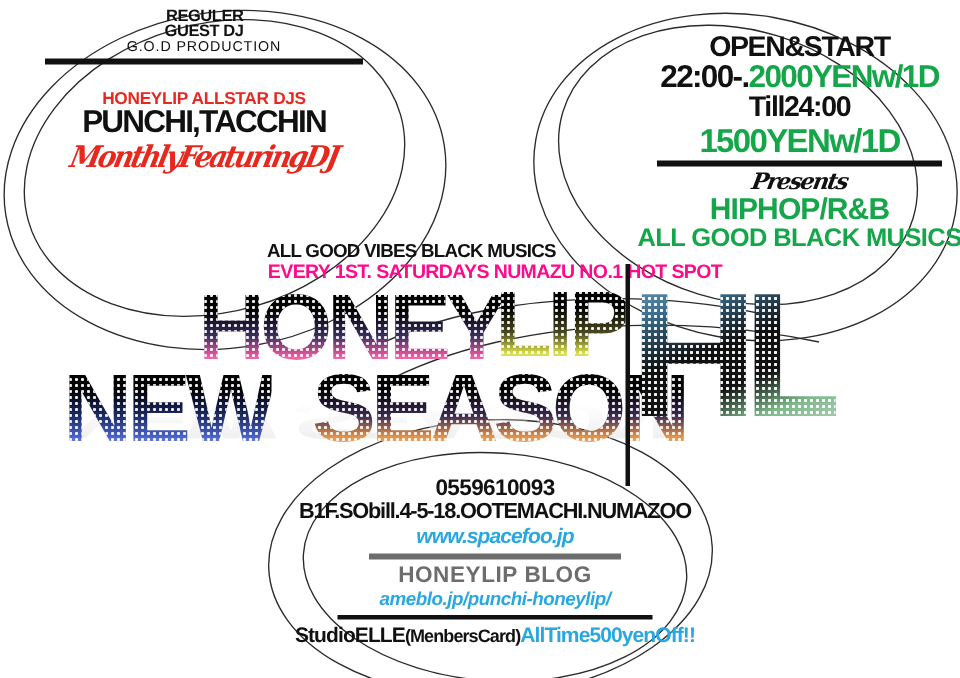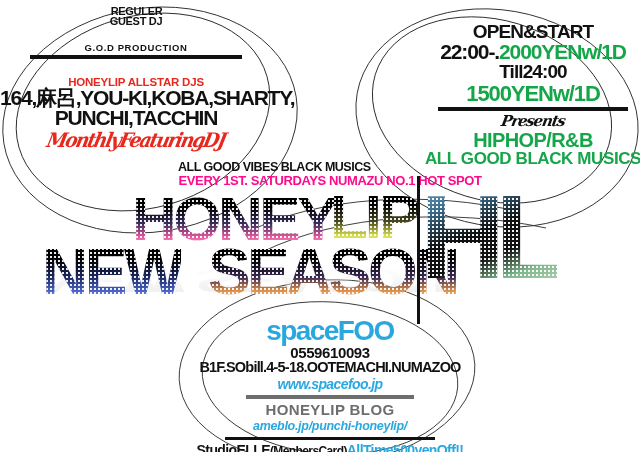--- a/index.html
+++ b/index.html
@@ -19,21 +19,21 @@
   .grn{color:#16a64a;}
   .cyn{color:#29a8e0;}
   .rule{height:4px;background:#111;margin:2px auto;}
   .rule-g{height:4px;background:#6d6d6d;margin:2px auto;}
 
   
   #tl{position:absolute;left:0px;top:6px;width:272px;text-align:center;}
   #tl .l1{display:flex;align-items:flex-end;justify-content:center;gap:7px;line-height:.92;}
   #tl .reg{font-size:11px;font-weight:bold;letter-spacing:-.3px;text-align:right;}
   #tl .azusa{font-size:26px;font-weight:bold;letter-spacing:-1.4px;line-height:.82;}
-  #tl .god{font-size:9.5px;font-weight:bold;letter-spacing:.6px;margin-top:16px;}
+  #tl .god{font-size:9.5px;font-weight:normal;letter-spacing:.6px;margin-top:0px;}
   #tl .allstar{font-size:11.5px;font-weight:bold;letter-spacing:-.2px;margin-top:17px;}
   #tl .djs1{font-size:21px;font-weight:bold;letter-spacing:-1.2px;line-height:.95;white-space:nowrap;}
   #tl .djs2{font-size:21px;font-weight:bold;letter-spacing:-1.2px;line-height:.95;white-space:nowrap;}
   #tl .script{font-family:"DejaVu Serif",serif;font-style:italic;font-weight:bold;
               font-size:20px;letter-spacing:-2px;line-height:1;margin-top:2px;
               transform:skewX(-12deg) scaleX(.92);}
 
   
   #tr{position:absolute;left:408px;top:22px;width:250px;text-align:center;}
   #tr .open{font-size:19px;font-weight:bold;letter-spacing:-.9px;line-height:1;}
@@ -121,21 +121,20 @@
   <div id="tl">
     <div class="l1">
       <div class="reg blk">
         <div>REGULER</div>
         <div>GUEST DJ</div>
       </div>
     </div>
     <div class="god blk">G.O.D  PRODUCTION</div>
     <div class="rule" style="width:212px;margin-top:2px;"></div>
     <div class="allstar red">HONEYLIP ALLSTAR DJS</div>
-    <div class="djs1 blk">164,麻呂,YOU-KI,KOBA,SHARTY,</div>
     <div class="djs2 blk">PUNCHI,TACCHIN</div>
     <div class="script red">MonthlyFeaturingDJ</div>
   </div>
 
   <div id="tr">
     <div class="open blk">OPEN&amp;START</div>
     <div class="price1"><span class="blk">22:00-.</span><span class="grn">2000YENw/1D</span></div>
     <div class="till blk">Till24:00</div>
     <div class="price2 grn">1500YENw/1D</div>
     <div class="rule" style="width:190px;"></div>
@@ -153,21 +152,20 @@
     <div id="w-honey" class="bigword halftone">HONEY</div>
     <div id="w-lip" class="bigword halftone">LIP</div>
     <div id="w-new" class="bigword halftone">NEW</div>
     <div id="w-season" class="bigword halftone">SEASON</div>
 
     <div id="hl-bar"></div>
     <div id="hl">HL</div>
   </div>
 
   <div id="bot">
-    <div class="spacefoo"><span class="a">space</span><span class="a">FOO</span></div>
     <div class="tel">0559610093</div>
     <div class="addr">B1F.SObill.4-5-18.OOTEMACHI.NUMAZOO</div>
     <div class="web">www.spacefoo.jp</div>
     <div class="rule-g" style="width:168px;margin-top:3px;"></div>
     <div class="blog">HONEYLIP  BLOG</div>
     <div class="blogurl">ameblo.jp/punchi-honeylip/</div>
     <div class="rule" style="width:210px;height:3px;margin-top:3px;"></div>
     <div class="studio"><span class="blk">StudioELLE</span><span class="blk sm">(MenbersCard)</span><span class="cyn">AllTime500yenOff!!</span></div>
   </div>
 

